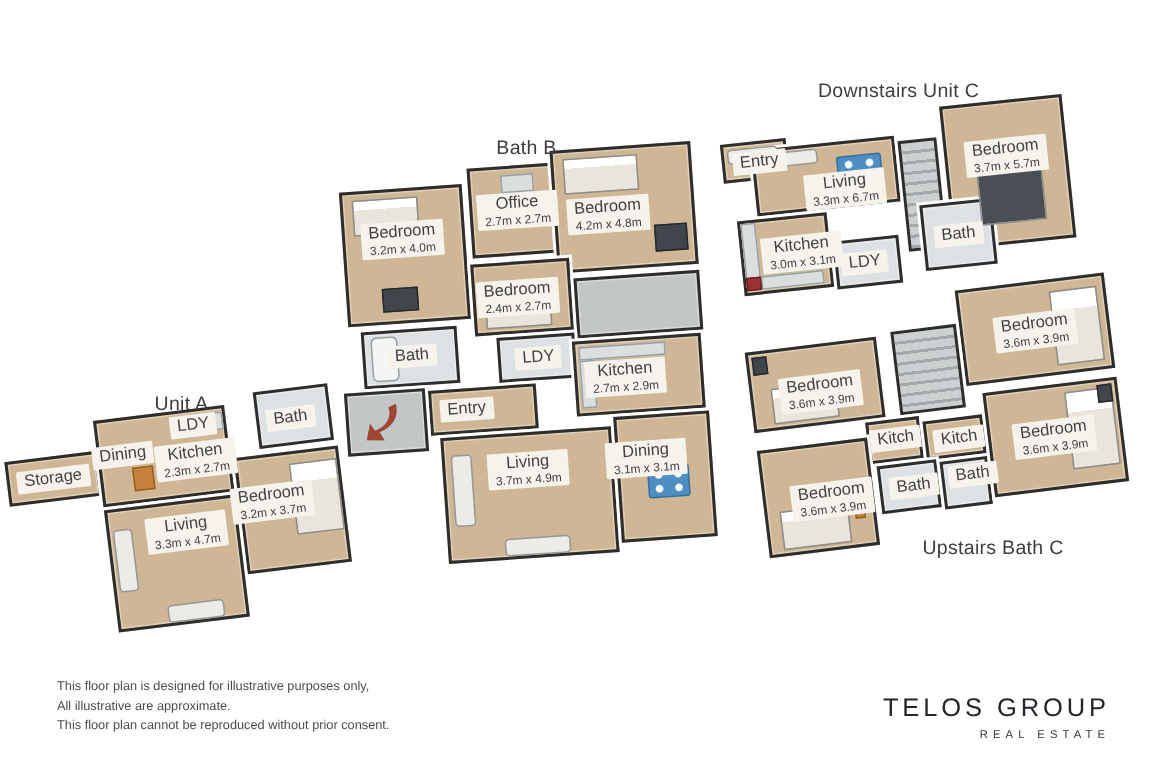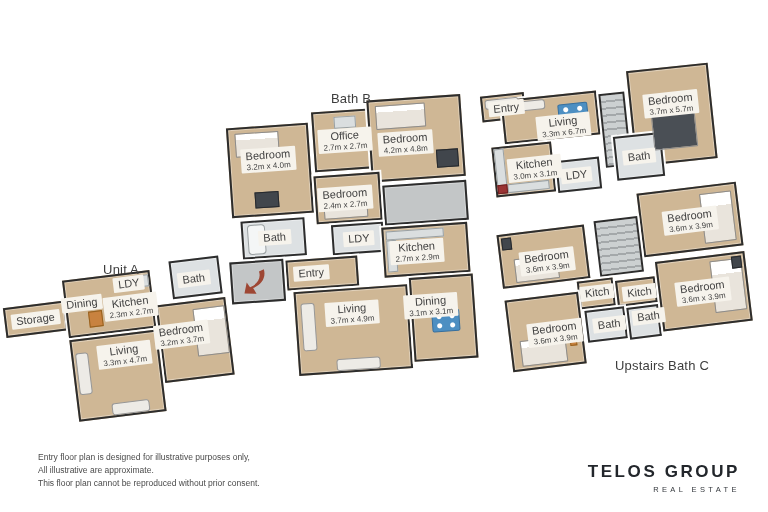--- a/index.html
+++ b/index.html
@@ -50,30 +50,31 @@
     padding:1px 5px;text-align:center;white-space:nowrap;line-height:1.15;border-radius:1px;
   }
   .rname{display:block;font-size:11px;}
   .rdims{display:block;font-size:8px;}
   .plan-title{
     position:absolute;transform:translate(-50%,-50%);z-index:50;
     font-size:13px;color:#3d3d3d;white-space:nowrap;letter-spacing:.2px;
   }
   .disclaimer{position:absolute;left:38px;top:451px;font-size:8.5px;line-height:1.5;color:#4b4b4b;z-index:50;}
   .logo{position:absolute;right:28px;top:462px;text-align:right;color:#22262b;z-index:50;}
-  .logo-name{font-size:17px;font-weight:700;letter-spacing:2.6px;white-space:nowrap;text-align:center;}
+  .logo-name{font-size:17px;font-weight:400;letter-spacing:2.6px;white-space:nowrap;text-align:center;}
   .logo-tagline{font-size:7.5px;letter-spacing:3.4px;margin-top:3px;color:#33373c;white-space:nowrap;}
 </style>
 </head>
 <body>
 
 <div class="stage">
 
   <div class="plan-title" style="left:121px;top:269px">Unit A</div>
   <div class="plan-title" style="left:351px;top:98px">Bath B</div>
+  <div class="plan-title" style="left:599px;top:60px">Downstairs Unit C</div>
   <div class="plan-title" style="left:662px;top:365px">Upstairs Bath C</div>
 
   <div class="unit" style="left:8px;top:266px;width:226px;height:154px;transform:rotate(-7deg)">
     <div class="room" style="left:0px;top:28px;width:62px;height:30px"></div>
     <div class="room" style="left:62px;top:8px;width:88px;height:58px"></div>
     <div class="room tile" style="left:170px;top:2px;width:50px;height:38px"></div>
     <div class="room" style="left:152px;top:44px;width:70px;height:78px"></div>
     <div class="room" style="left:62px;top:68px;width:88px;height:82px"></div>
 
     <div class="furn counter" style="left:130px;top:12px;width:18px;height:12px"></div>
@@ -277,21 +278,21 @@
       <span class="rname">Bedroom</span>
         <span class="rdims">3.6m x 3.9m</span>
     </div>
     <div class="room-label" style="left:204px;top:109px">
       <span class="rname">Bedroom</span>
         <span class="rdims">3.6m x 3.9m</span>
     </div>
   </div>
 
   <div class="disclaimer">
-    <div>Entry floor plan is designed for illustrative purposes only,</div>
+    <div>This floor plan is designed for illustrative purposes only,</div>
     <div>All illustrative are approximate.</div>
     <div>This floor plan cannot be reproduced without prior consent.</div>
   </div>
 
   <div class="logo">
     <div class="logo-name">TELOS GROUP</div>
     <div class="logo-tagline">REAL ESTATE</div>
   </div>
 
 </div>

